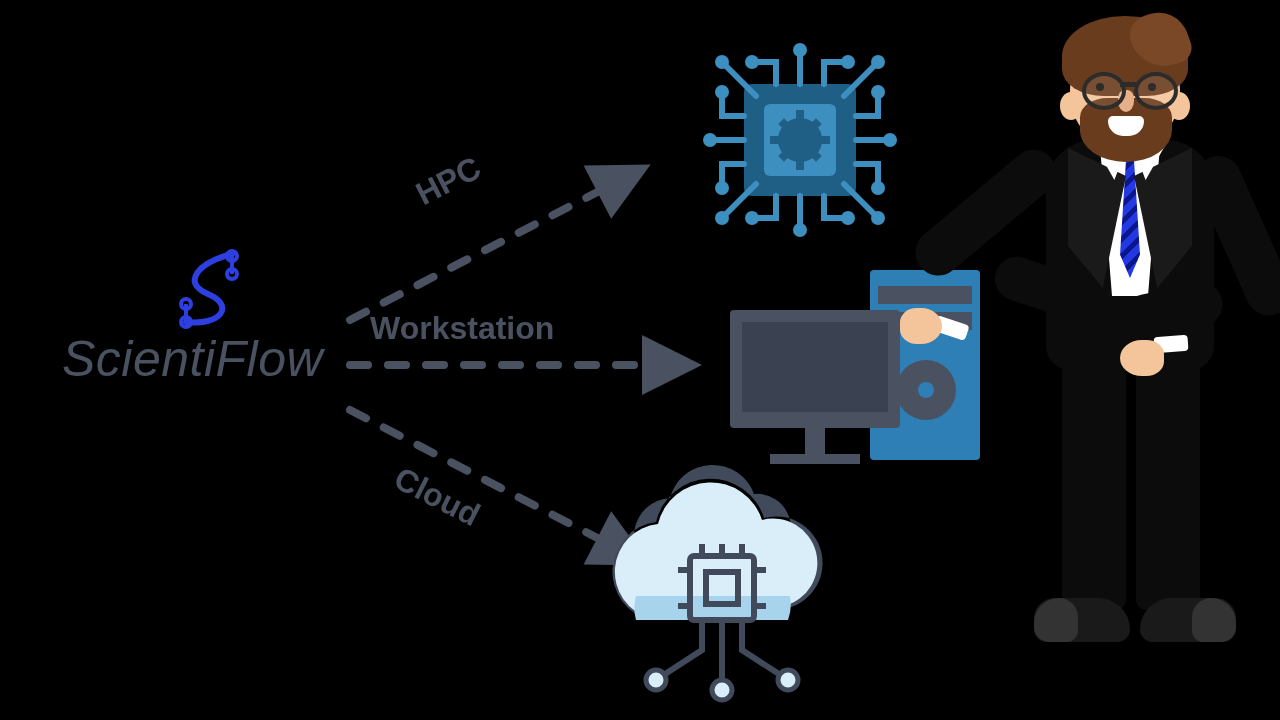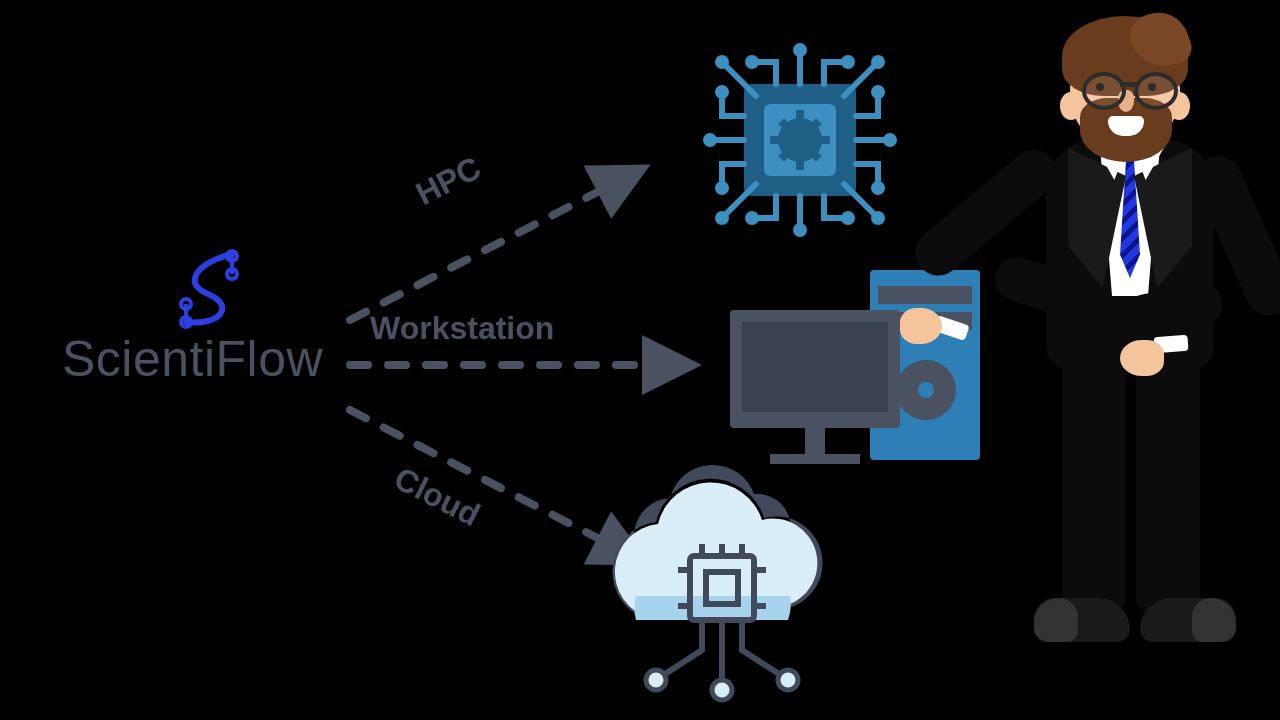--- a/index.html
+++ b/index.html
@@ -23,20 +23,21 @@
     height: 720px;
   }
   .brand {
     position: absolute;
     left: 62px;
     top: 330px;
     color: #4a5261;
     font-size: 50px;
     font-weight: 500;
     letter-spacing: 0.5px;
+    font-style: italic;
   }
   .label {
     position: absolute;
     color: #4a5261;
     font-size: 32px;
     font-weight: 700;
     transform-origin: 0 0;
     white-space: nowrap;
   }
   .label.hpc {

